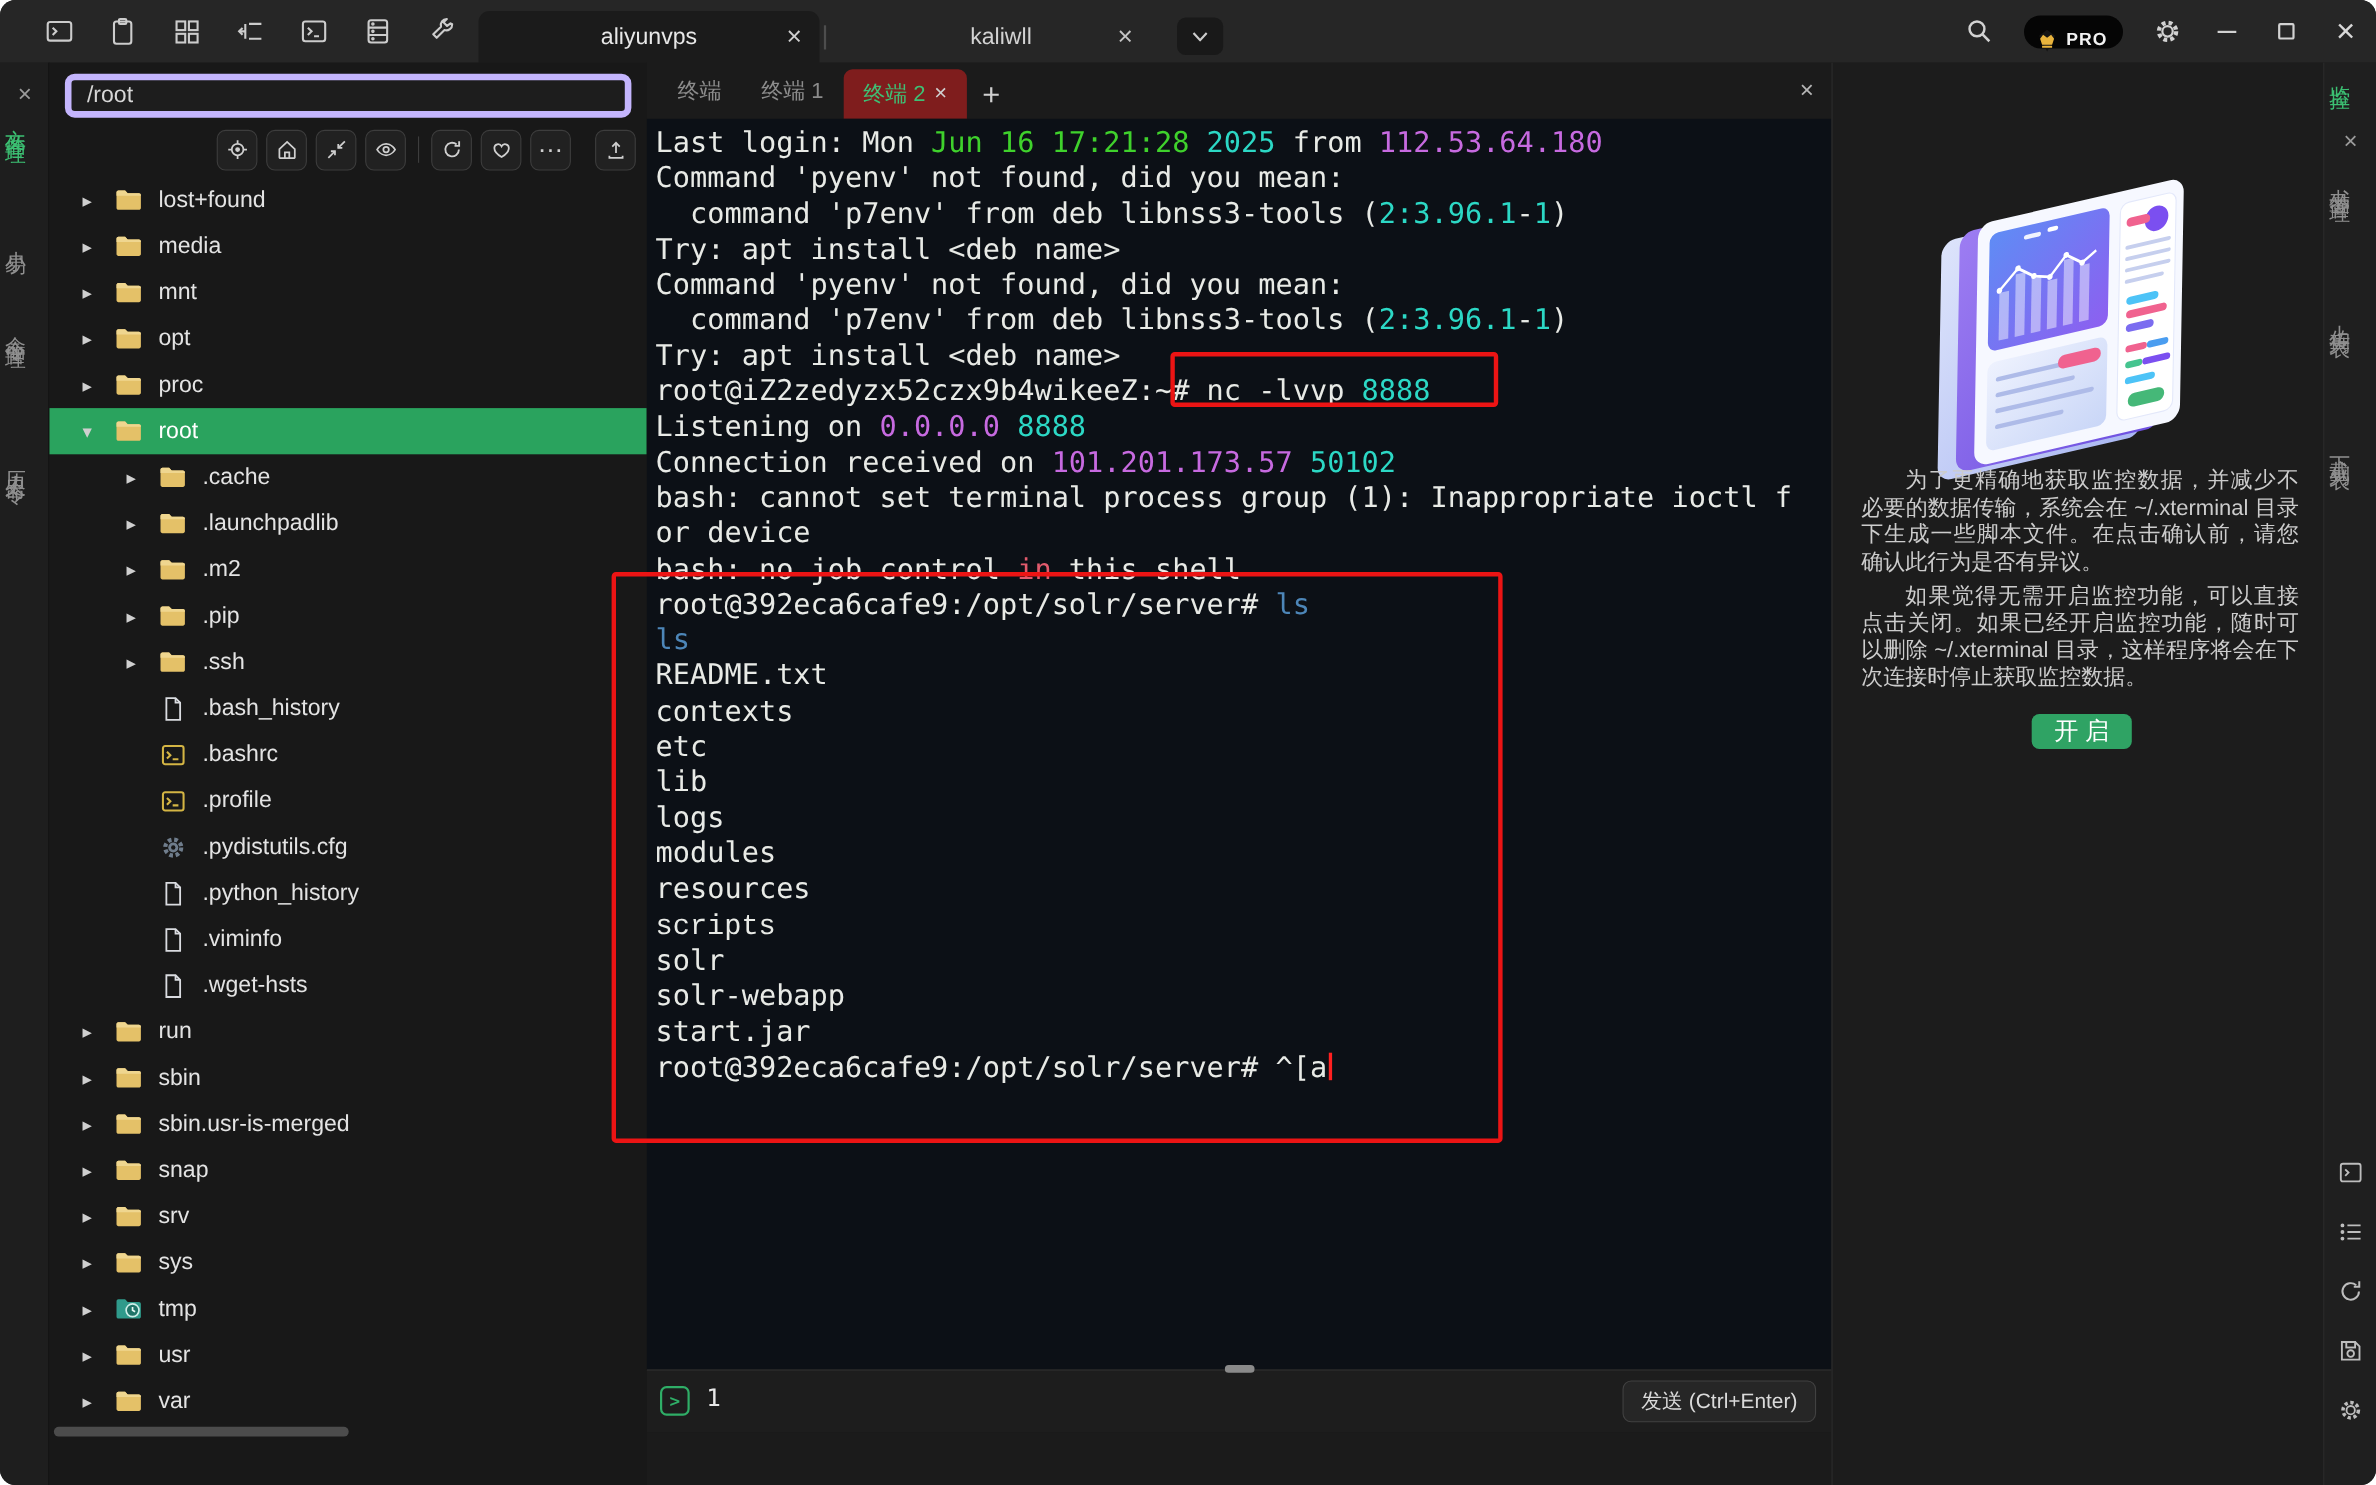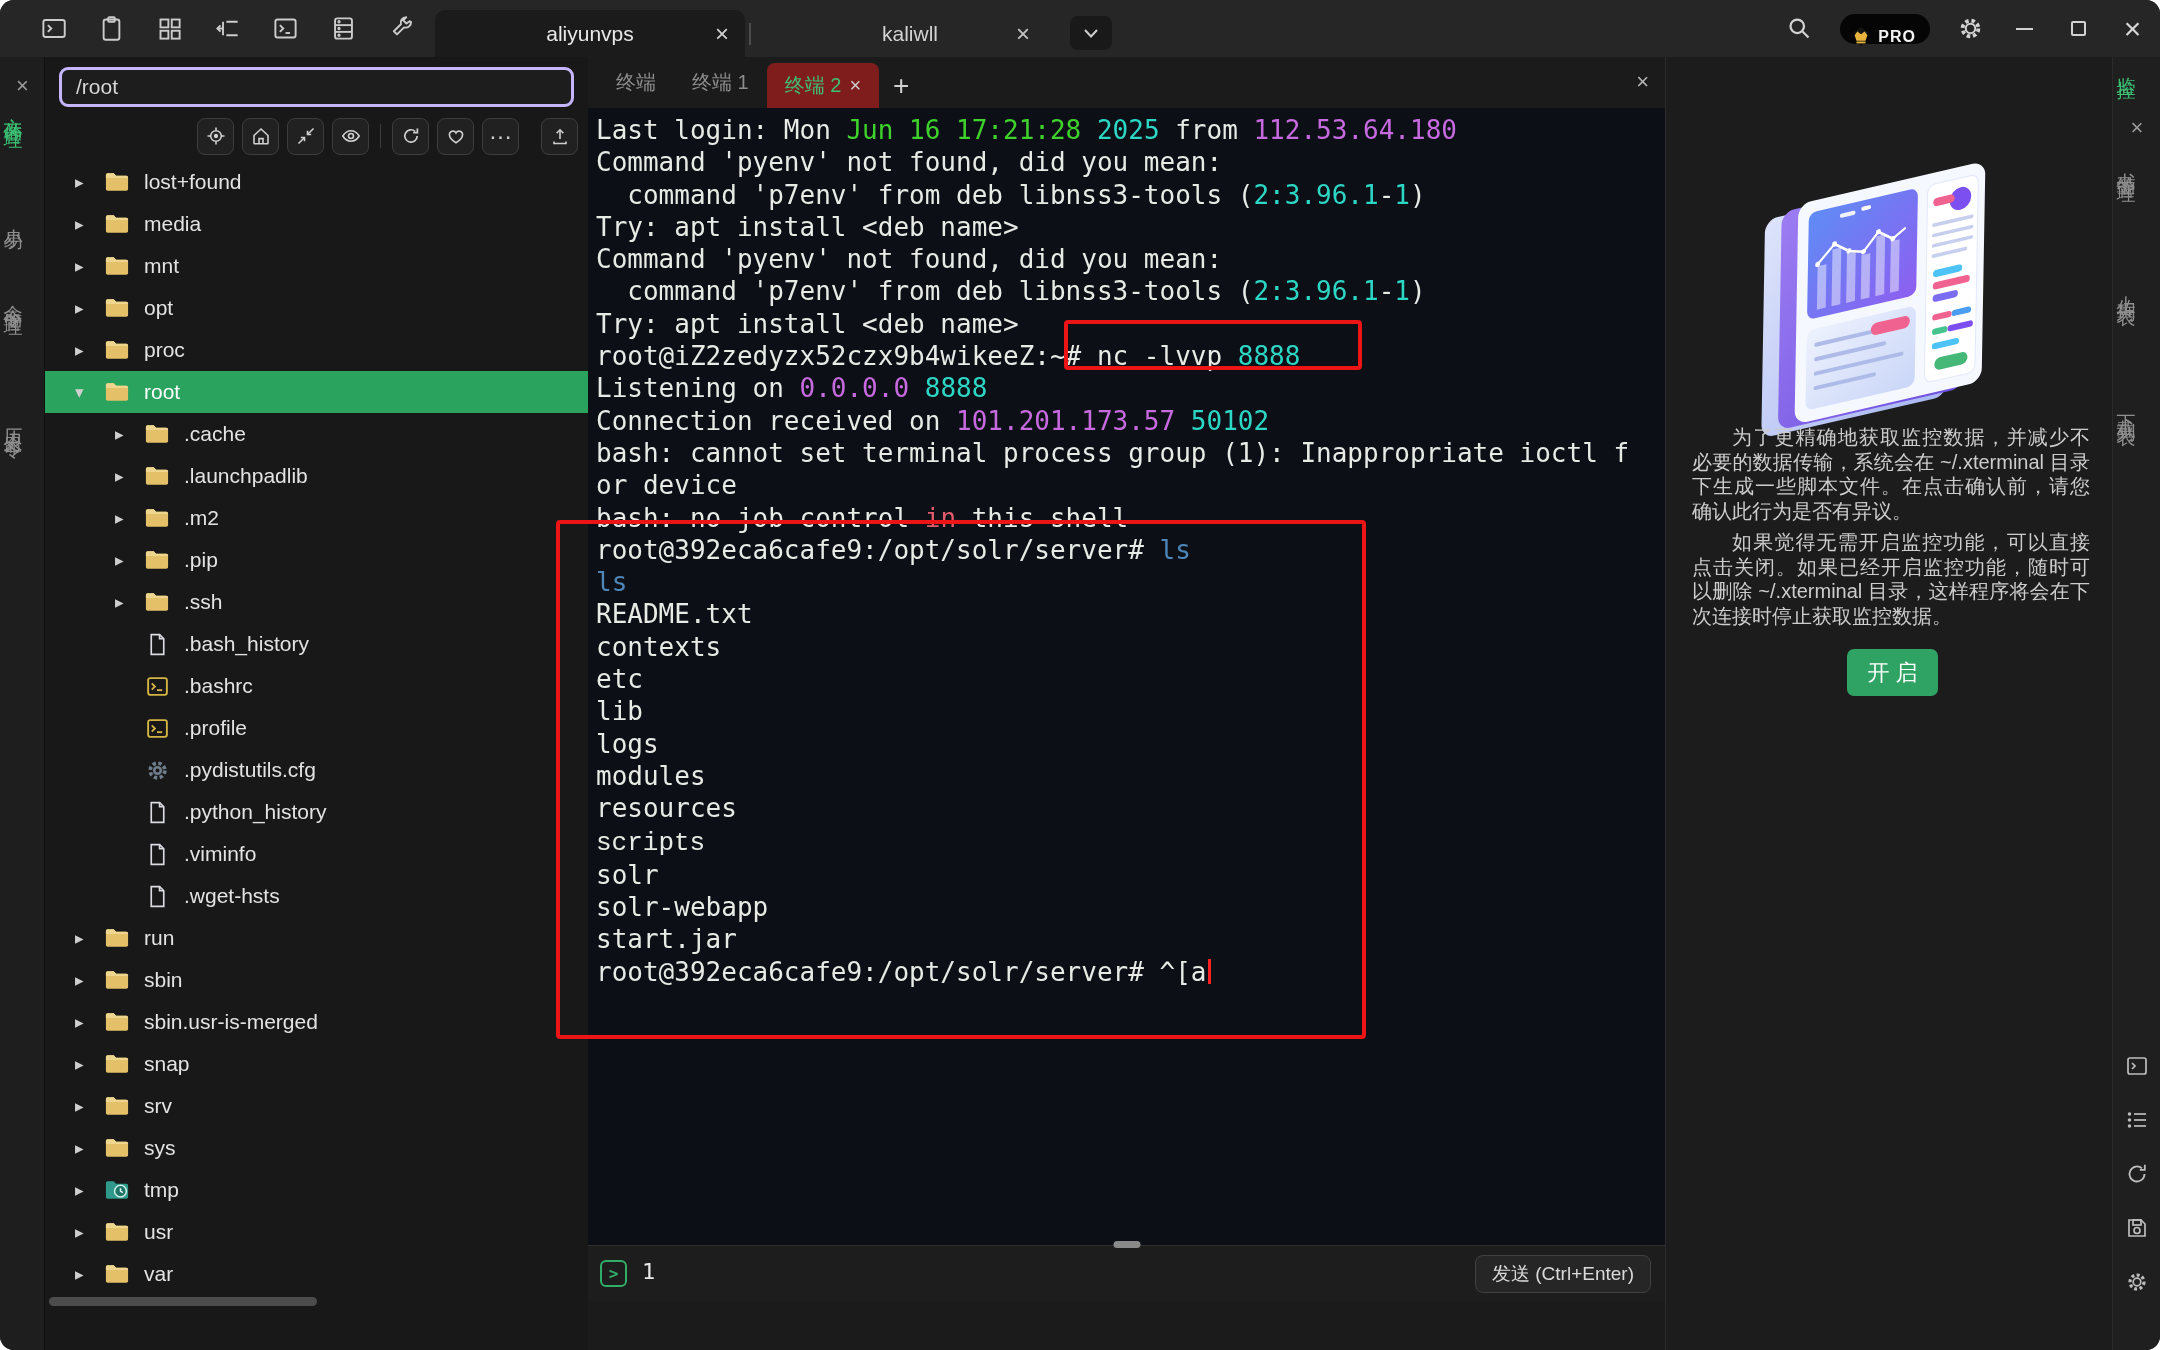--- a/index.html
+++ b/index.html
@@ -29,21 +29,21 @@
   .wc-close{color:#d8d8d8;font-size:30px;line-height:1;}
   
   .left-rail{position:absolute;left:0;top:57px;bottom:0;width:45px;background:#1e1e1e;border-right:1px solid #101010;}
   .rail-x{position:absolute;top:16px;left:0;width:45px;text-align:center;color:#9b9b9b;font-size:22px;}
   .vtab{position:absolute;left:0;width:45px;writing-mode:vertical-lr;text-orientation:upright;
         letter-spacing:4px;font-size:19px;color:#8f8f8f;text-align:center;display:flex;justify-content:center;cursor:pointer;}
   .vtab.on{color:#3cbf72;}
   
   .file-panel{position:absolute;left:45px;top:57px;bottom:0;width:543px;background:#181818;}
   .path-input{position:absolute;left:14px;top:10px;width:515px;height:40px;background:#1d1d1d;
-              border:3px solid #c4b5fd;border-radius:9px;color:#d6d6d6;font-size:21px;padding:0 14px;outline:none;
+              border:6px solid #c4b5fd;border-radius:9px;color:#d6d6d6;font-size:21px;padding:0 14px;outline:none;
               font-family:"Liberation Sans",sans-serif;}
   .file-toolbar{position:absolute;top:60px;right:10px;height:38px;display:flex;gap:8px;align-items:center;}
   .ftb{width:37px;height:37px;border:1px solid #3d3d3d;background:#212121;border-radius:8px;
        display:flex;align-items:center;justify-content:center;color:#cfcfcf;cursor:pointer;}
   .ftb-sep{width:1px;height:24px;background:#3d3d3d;margin:0 3px;}
   .ftb-gap{width:6px;}
   .more-dots{font-size:24px;color:#cfcfcf;line-height:0;margin-top:-10px;}
   .tree{position:absolute;top:104px;left:0;right:0;}
   .tree-row{height:42px;display:flex;align-items:center;font-size:21px;color:#e3e3e3;cursor:pointer;white-space:nowrap;}
   .tree-row.sel{background:#2aa35e;color:#ffffff;}
@@ -68,21 +68,21 @@
               color:#2fae67;font-family:"DejaVu Sans Mono",monospace;font-weight:bold;font-size:16px;
               display:flex;align-items:center;justify-content:center;}
   .input-text{position:absolute;left:54px;top:13px;color:#e8e8e8;font-size:22px;font-family:"DejaVu Sans Mono",monospace;}
   .send-btn{position:absolute;right:14px;top:9px;height:38px;padding:0 16px;background:#262626;border:1px solid #414141;
             border-radius:8px;color:#dadada;font-size:19px;display:flex;align-items:center;cursor:pointer;}
   
   .monitor-panel{position:absolute;left:1665px;top:57px;bottom:0;width:447px;background:#1c1c1c;border-left:1px solid #2c2c2c;}
   .illus{position:absolute;left:72px;top:86px;}
   .mon-p{position:absolute;left:26px;width:398px;color:#cccccc;font-size:20px;line-height:24.5px;
          text-align:justify;text-indent:2em;margin:0;}
-  .open-btn{position:absolute;left:181px;top:592px;width:91px;height:47px;background:#2fa364;border-radius:7px;
+  .open-btn{position:absolute;left:181px;top:592px;width:91px;height:32px;background:#2fa364;border-radius:7px;
             color:#ffffff;font-size:22px;display:flex;align-items:center;justify-content:center;cursor:pointer;}
   
   .right-rail{position:absolute;right:0;top:57px;bottom:0;width:48px;background:#1f1f1f;border-left:1px solid #2b2b2b;}
   .right-rail .vtab{width:48px;}
   .rr-x{position:absolute;top:58px;left:0;width:48px;text-align:center;color:#9b9b9b;font-size:22px;}
   .rail-icons{position:absolute;top:995px;left:0;width:48px;display:flex;flex-direction:column;gap:27px;align-items:center;}
   .rail-icons .tb-ic{width:27px;height:27px;}
   
   .anno{position:absolute;border:4px solid #ec1414;border-radius:4px;z-index:40;pointer-events:none;}
   .anno1{left:1064px;top:320px;width:298px;height:50px;}

